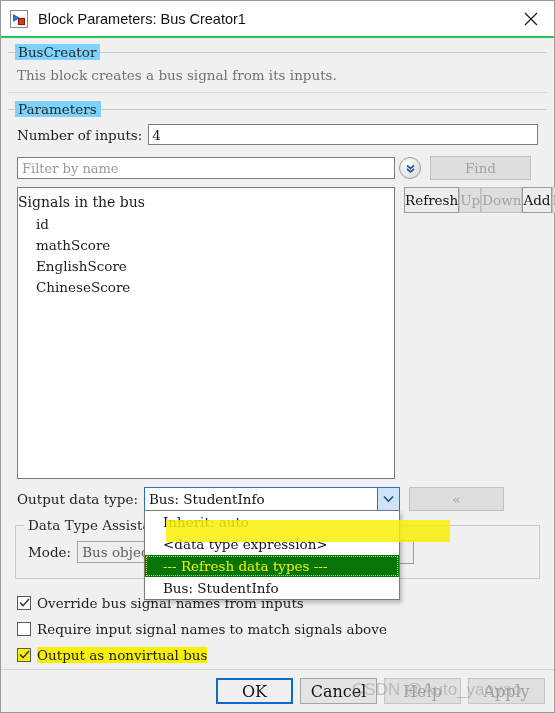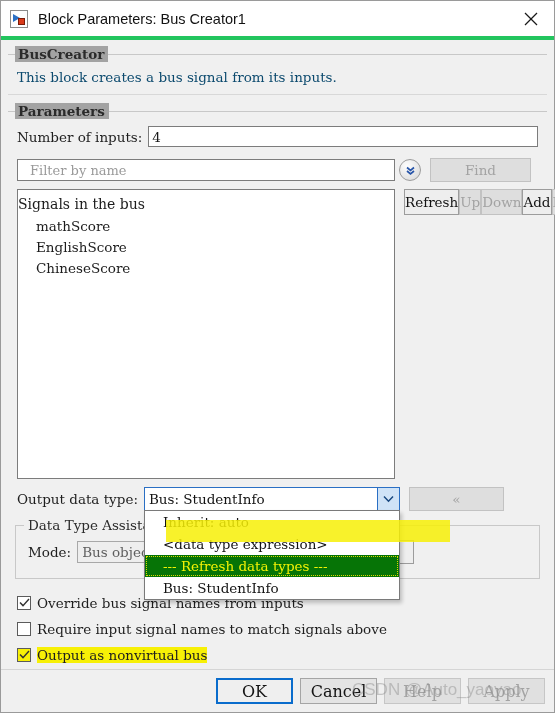--- a/index.html
+++ b/index.html
@@ -28,21 +28,21 @@
     flex-direction: column;
   }
 
   
   .titlebar {
     height: 35px;
     background: #ffffff;
     display: flex;
     align-items: center;
     flex: 0 0 auto;
-    border-bottom: 4px solid #22c55e;
+    border-bottom: 2px solid #22c55e;
     position: relative;
   }
   .title-icon {
     width: 18px; height: 18px;
     margin-left: 9px;
     position: relative;
     flex: 0 0 auto;
     border: 1px solid #8a8a8a;
     background: #fdfdfd;
     box-sizing: border-box;
@@ -85,35 +85,34 @@
   .group {
     position: relative;
     margin: 0 7px;
     border-top: 1px solid #c8c8c8;
     padding-top: 2px;
   }
   .group > .group-title {
     position: absolute;
     top: -9px;
     left: 7px;
-    background: #a3a3a3;
+    background: #7dd3fc;
     padding: 0 4px 0 3px;
     font-size: 13.5px;
     color: #2b2b2b;
-    font-weight: bold;
   }
 
   .buscreator-sec {
     margin-top: 14px;
     flex: 0 0 auto;
   }
   .desc {
     padding: 9px 0 9px 9px;
     font-size: 13.5px;
-    color: #0c4a6e;
+    color: #737373;
     border-bottom: 1px solid #d8d8d8;
     margin: 3px 0 0 0;
   }
 
   .params-sec {
     margin-top: 16px;
     flex: 1 1 auto;
     display: flex;
     flex-direction: column;
   }
@@ -147,21 +146,21 @@
 
   .filter-row { margin-top: 11px; align-items: center; }
   .filter-box {
     width: 378px;
     height: 22px;
     background: #ffffff;
     border: 1px solid #7c7c7c;
     box-sizing: border-box;
     display: flex;
     align-items: center;
-    padding: 0 12px;
+    padding: 0 4px;
     font-size: 13px;
     color: #9a9a9a;
   }
   .circ-btn {
     width: 22px; height: 22px;
     margin-left: 4px;
     border-radius: 50%;
     border: 1px solid #9d9d9d;
     background: radial-gradient(circle at 35% 30%, #fdfdfd 0%, #e2e2e2 70%, #cfcfcf 100%);
     display: flex; align-items: center; justify-content: center;
@@ -449,20 +448,21 @@
           <path d="M3 3.5 L6.5 6.5 L10 3.5" stroke="#2754a8" stroke-width="1.7" fill="none"></path>
           <path d="M3 7 L6.5 10 L10 7" stroke="#2754a8" stroke-width="1.7" fill="none"></path>
         </svg>
       </div>
       <div class="btn disabled" style="width:101px;height:24px;margin-left:9px;margin-bottom:0">Find</div>
     </div>
 
     <div class="body-flex">
       <div class="signal-list">
         <div class="list-header">Signals in the bus</div>
+        <div class="list-item">id</div>
         <div class="list-item">mathScore</div>
         <div class="list-item">EnglishScore</div>
         <div class="list-item">ChineseScore</div>
       </div>
       <div class="btn-col">
         <div class="btn enabled">Refresh</div>
         <div class="btn disabled">Up</div>
         <div class="btn disabled">Down</div>
         <div class="btn enabled">Add</div>
         <div class="btn disabled">Remove</div>

